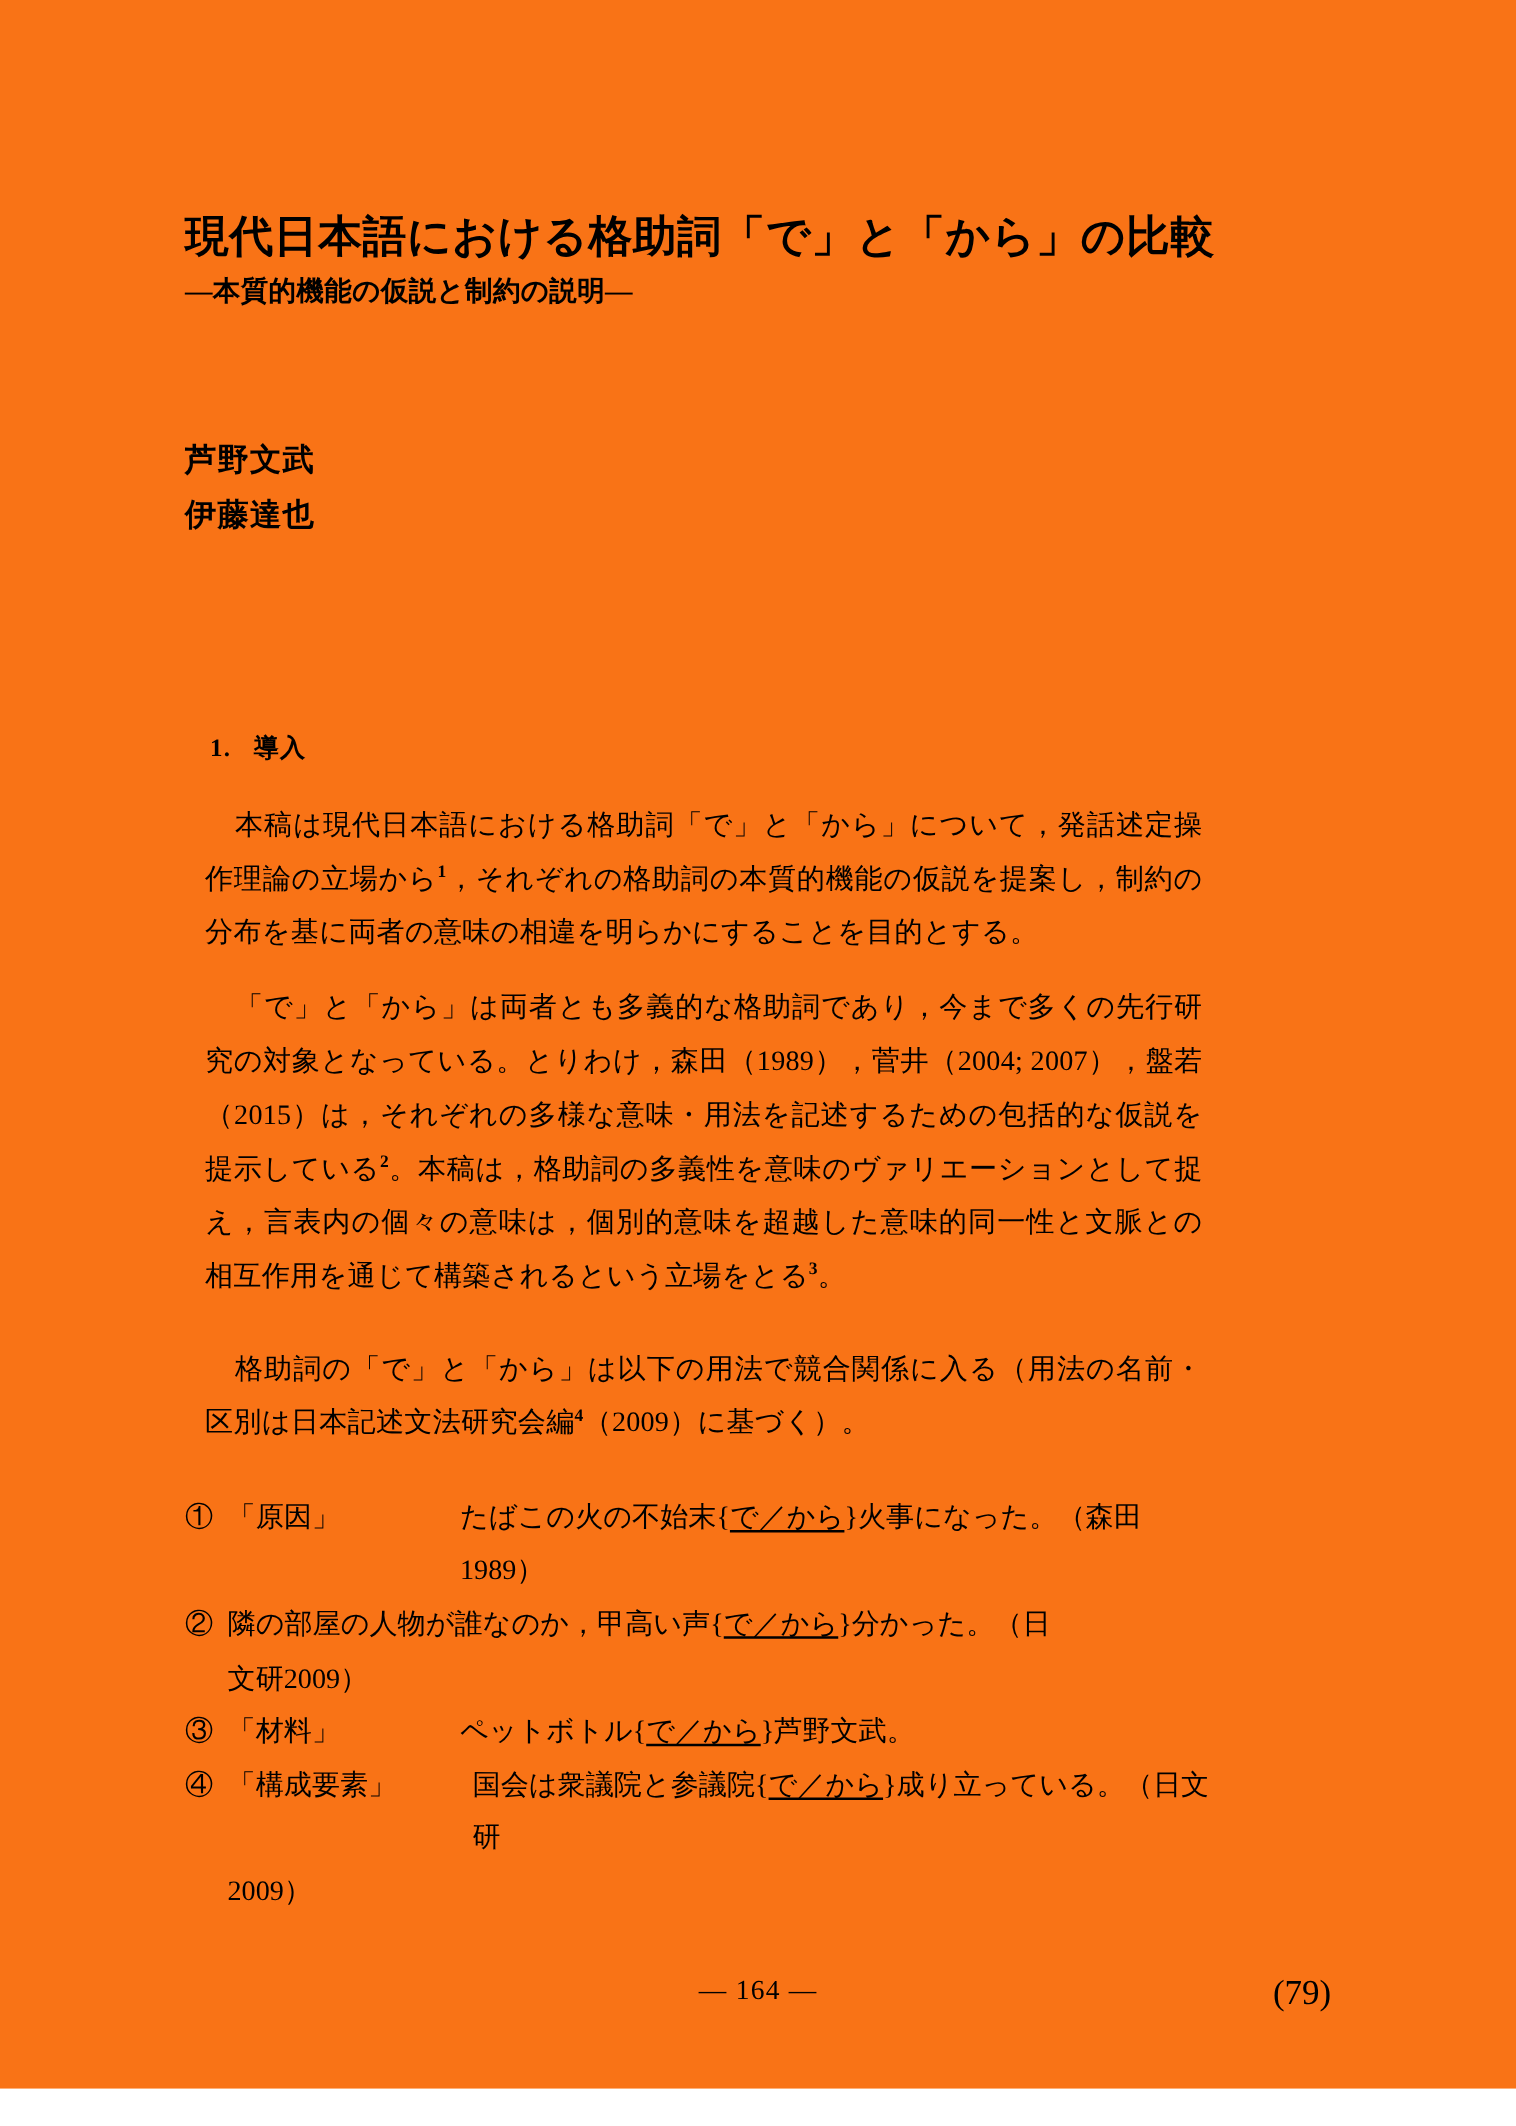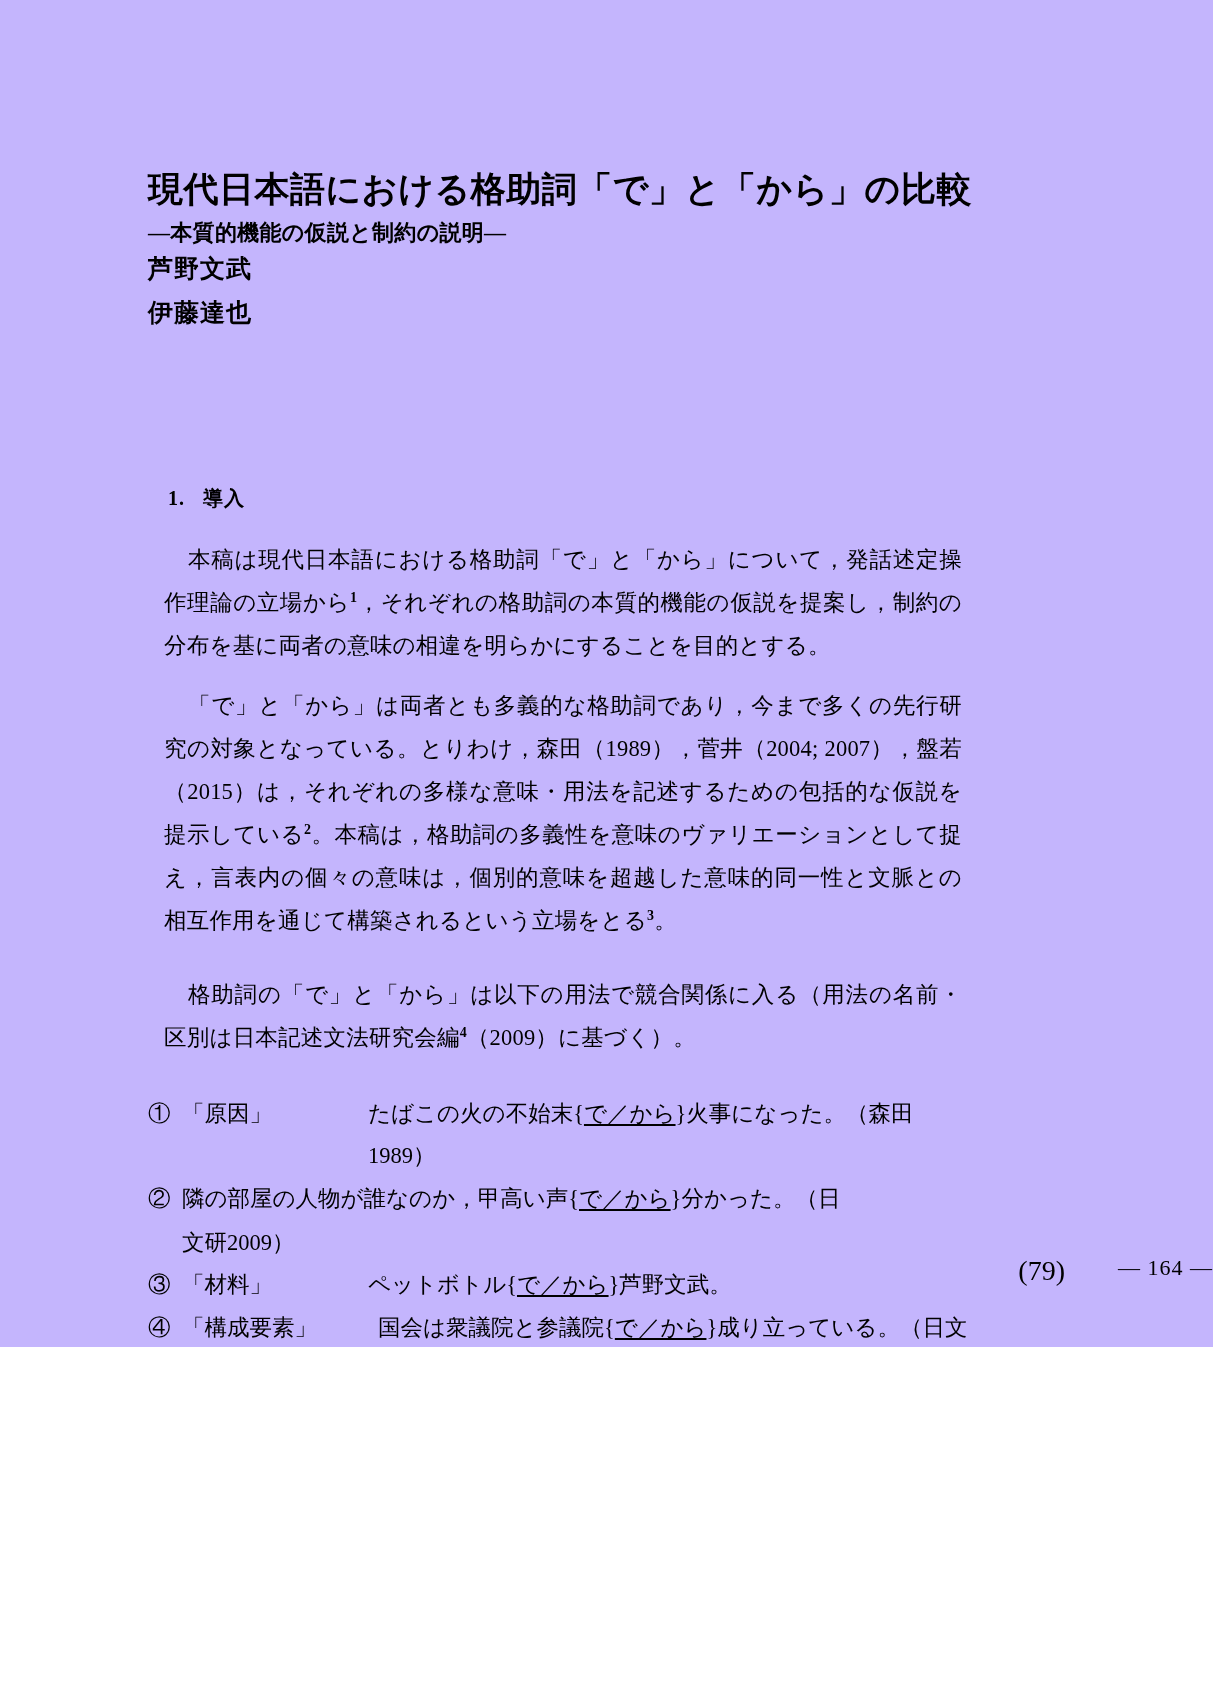--- a/index.html
+++ b/index.html
@@ -7,23 +7,23 @@
     padding: 0;
     background: #ffffff;
   }
   body {
     font-family: "Liberation Serif", "DejaVu Serif", serif;
     color: #000000;
   }
   .page {
     position: relative;
     width: 1213px;
-    height: 1347px;
+    height: 1671px;
     margin: 0 auto;
-    background: #c4b5fd;
+    background: #f97316;
     overflow: hidden;
   }
   .content {
     position: absolute;
     left: 148px;
     top: 0;
     width: 830px;
   }
 
   
@@ -41,20 +41,21 @@
   .paper-subtitle {
     font-size: 22px;
     font-weight: 700;
     line-height: 1.35;
     margin: 6px 0 0 0;
     letter-spacing: 0.3px;
   }
 
   
   .authors {
+    margin-top: 100px;
   }
   .author-name {
     font-size: 25px;
     font-weight: 700;
     line-height: 1.75;
     letter-spacing: 1px;
   }
 
   
   .section-heading {
@@ -133,21 +134,21 @@
     position: absolute;
     left: 0;
     right: 0;
     bottom: 62px;
     height: 30px;
   }
   .folio-center {
     position: absolute;
     left: 0;
     right: 0;
-    text-align: right;
+    text-align: center;
     font-size: 22px;
     letter-spacing: 1px;
   }
   .folio-right {
     position: absolute;
     right: 148px;
     font-size: 28px;
   }
 </style>
 </head>

